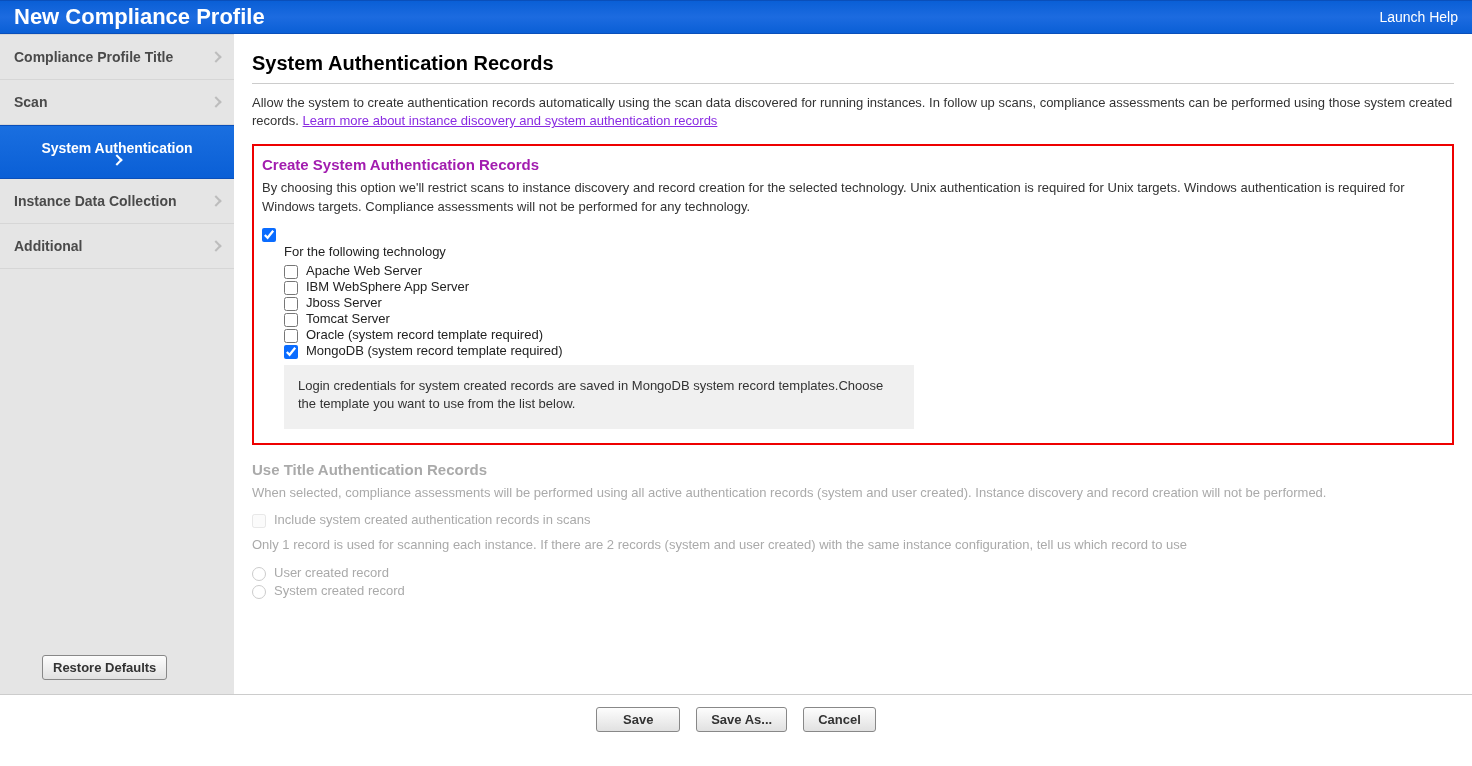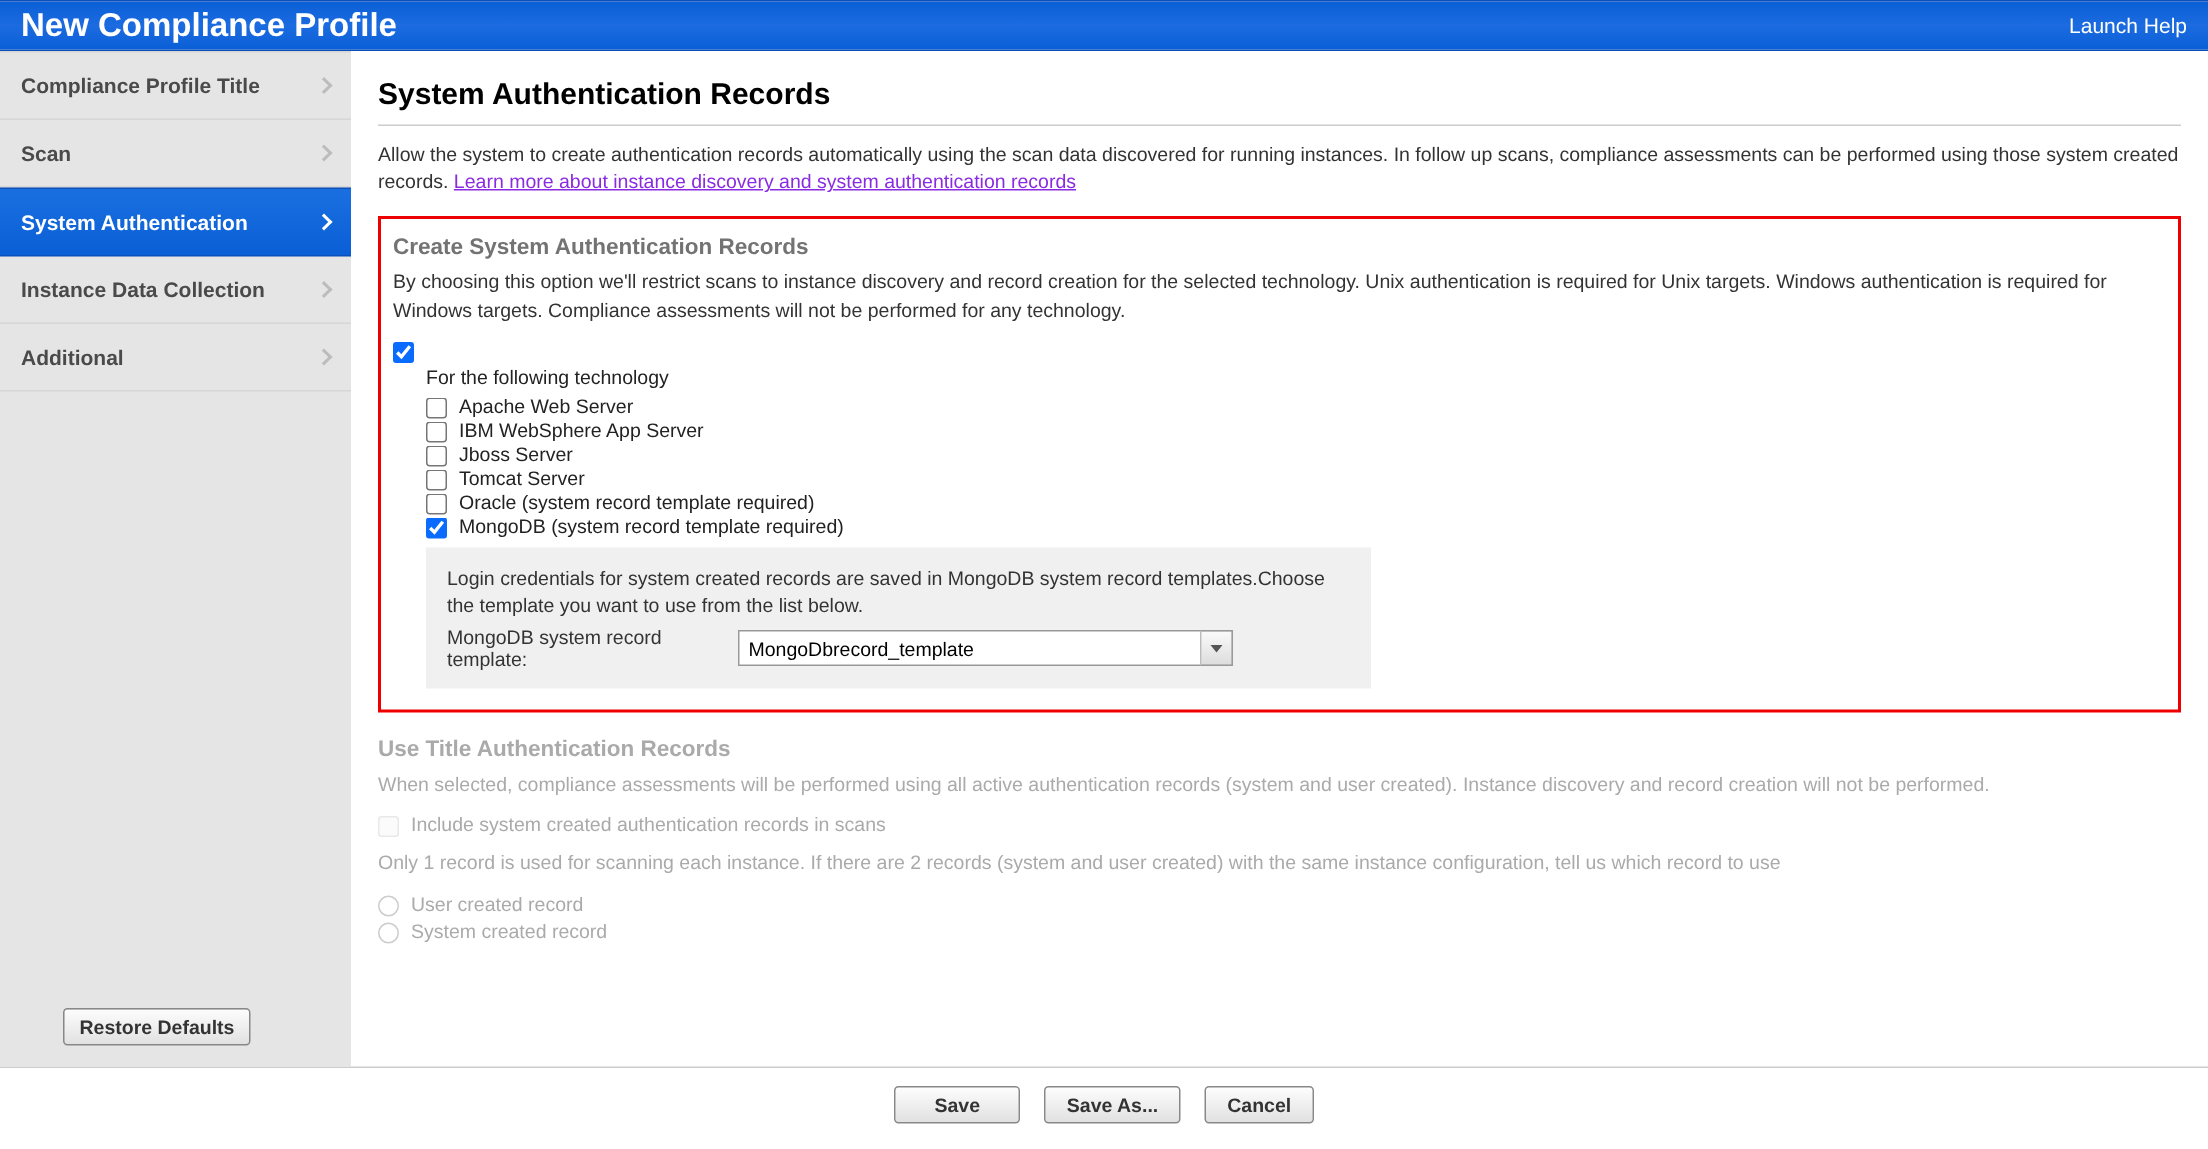--- a/index.html
+++ b/index.html
@@ -30,30 +30,31 @@
     border-top: 1px solid #d6d6d6;
     border-bottom: 1px solid #d6d6d6;
     cursor: pointer;
   }
   .side-item + .side-item { border-top: none; }
   .side-item.active {
     background: linear-gradient(to bottom, #1a6fe0, #0a5fd6);
     color: #fff;
     border-top: 1px solid #0a4fba;
     border-bottom: 1px solid #0a4fba;
+    flex-direction: column;
   }
   .chev { width: 8px; height: 8px; border-right: 2px solid #bcbcbc; border-top: 2px solid #bcbcbc; transform: rotate(45deg); }
   .side-item.active .chev { border-color: #fff; }
   .main { flex: 1; padding: 18px 18px 80px 18px; position: relative; }
   .page-title { font-size: 20px; font-weight: bold; color: #000; margin-bottom: 8px; }
   .hr { border: none; border-top: 1px solid #ccc; margin-bottom: 10px; }
   .intro { font-size: 13px; color: #333; line-height: 1.4; margin-bottom: 14px; }
   .intro a { color: #8a2be2; text-decoration: underline; cursor: pointer; }
   .redbox { border: 2px solid #e00; padding: 10px 8px 14px 8px; margin-bottom: 16px; }
-  .sec-title { font-size: 15px; font-weight: bold; margin-bottom: 6px; color: #737373; }
+  .sec-title { font-size: 15px; font-weight: bold; margin-bottom: 6px; color: #a21caf; }
   .sec-desc { font-size: 13px; color: #333; line-height: 1.4; margin-bottom: 10px; }
   .cbrow { display: flex; align-items: flex-start; gap: 8px; margin-bottom: 2px; }
   .cb { width: 14px; height: 14px; flex-shrink: 0; margin-top: 2px; accent-color: #0a6cff; }
   .cblabel { font-size: 13px; color: #222; }
   .subtext { margin-left: 22px; font-size: 13px; color: #222; margin-bottom: 4px; }
   .techlist { margin-left: 22px; }
   .techlist .cbrow { margin-bottom: 0px; }
   .techlist .cb { accent-color: #0a6cff; border-radius: 3px; }
   .credbox { margin-left: 22px; margin-top: 6px; background: #f0f0f0; padding: 12px 14px; width: 630px; }
   .credbox-desc { font-size: 13px; color: #333; line-height: 1.4; margin-bottom: 4px; }
@@ -160,29 +161,20 @@
           <input type="checkbox" class="cb" style="">
           <span class="cblabel">Oracle (system record template required)</span>
         </div>
         <div class="cbrow">
           <input type="checkbox" class="cb" checked="" style="">
           <span class="cblabel">MongoDB (system record template required)</span>
         </div>
       </div>
       <div class="credbox">
         <div class="credbox-desc">Login credentials for system created records are saved in MongoDB system record templates.Choose the template you want to use from the list below.</div>
-        <div class="credrow">
-          <div class="credlabel">MongoDB system record template:</div>
-          <div class="selectwrap">
-            <input class="selectinput" value="MongoDbrecord_template" style="">
-            <div class="selectbtn">
-              <div class="dd"></div>
-            </div>
-          </div>
-        </div>
       </div>
     </div>
 
     <div class="dimmed">
       <div class="sec-title">Use Title Authentication Records</div>
       <div class="sec-desc">When selected, compliance assessments will be performed using all active authentication records (system and user created). Instance discovery and record creation will not be performed.</div>
       <div class="cbrow">
         <input type="checkbox" class="cb" disabled="" style="">
         <span class="cblabel">Include system created authentication records in scans</span>
       </div>

